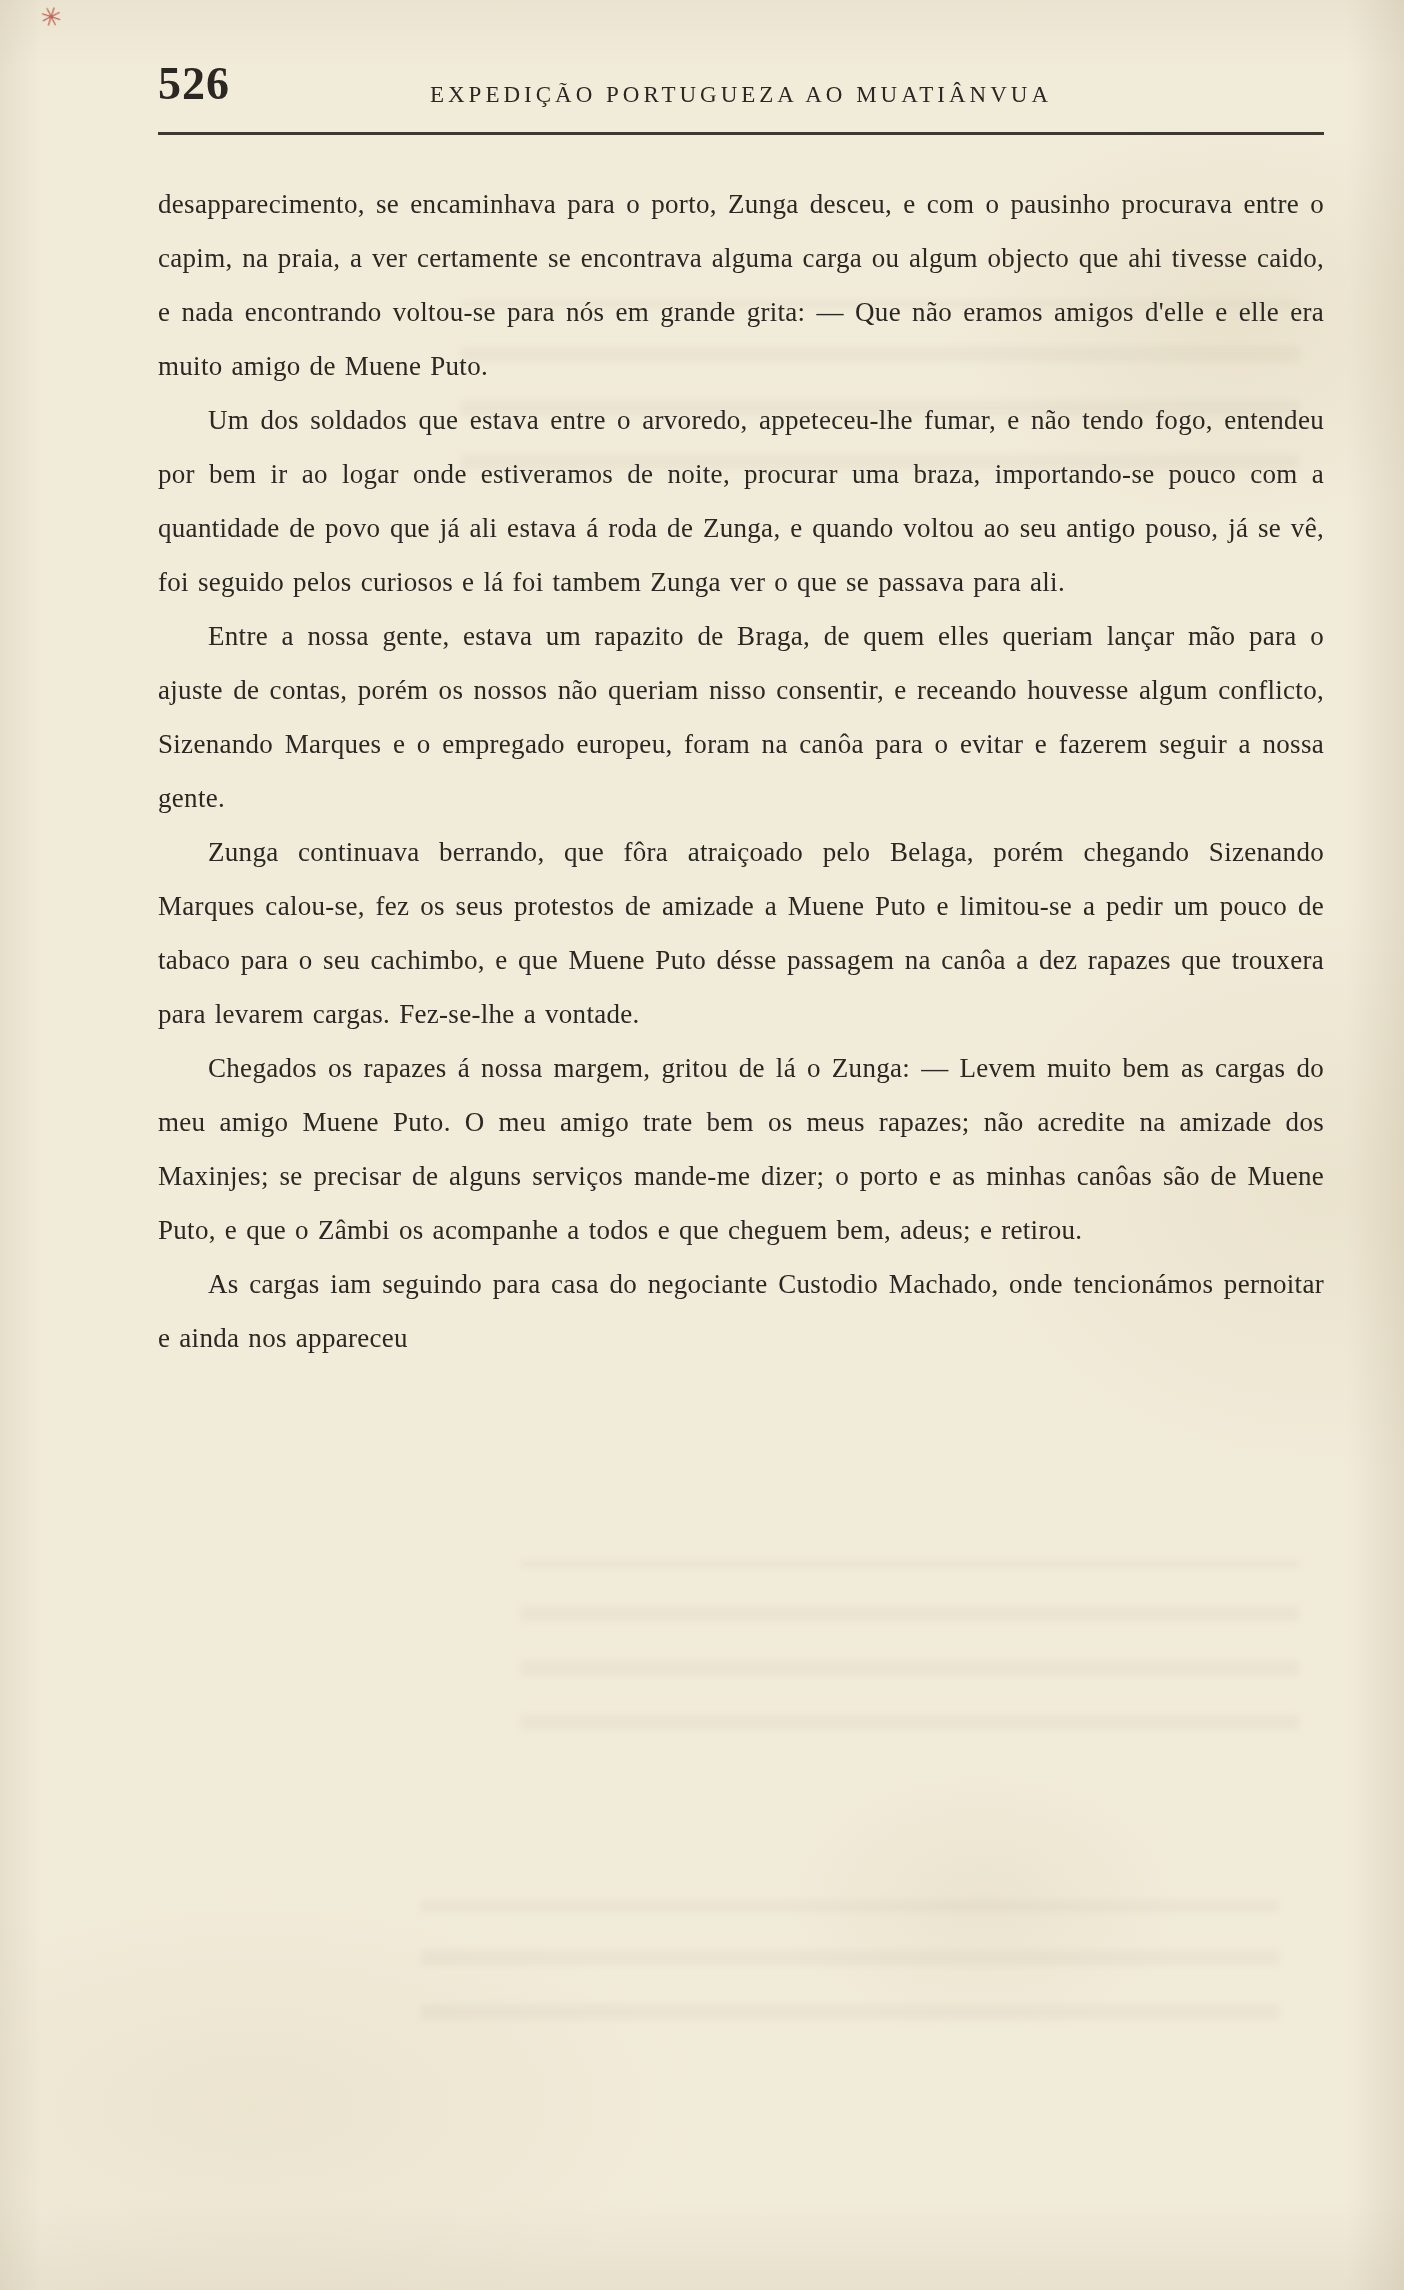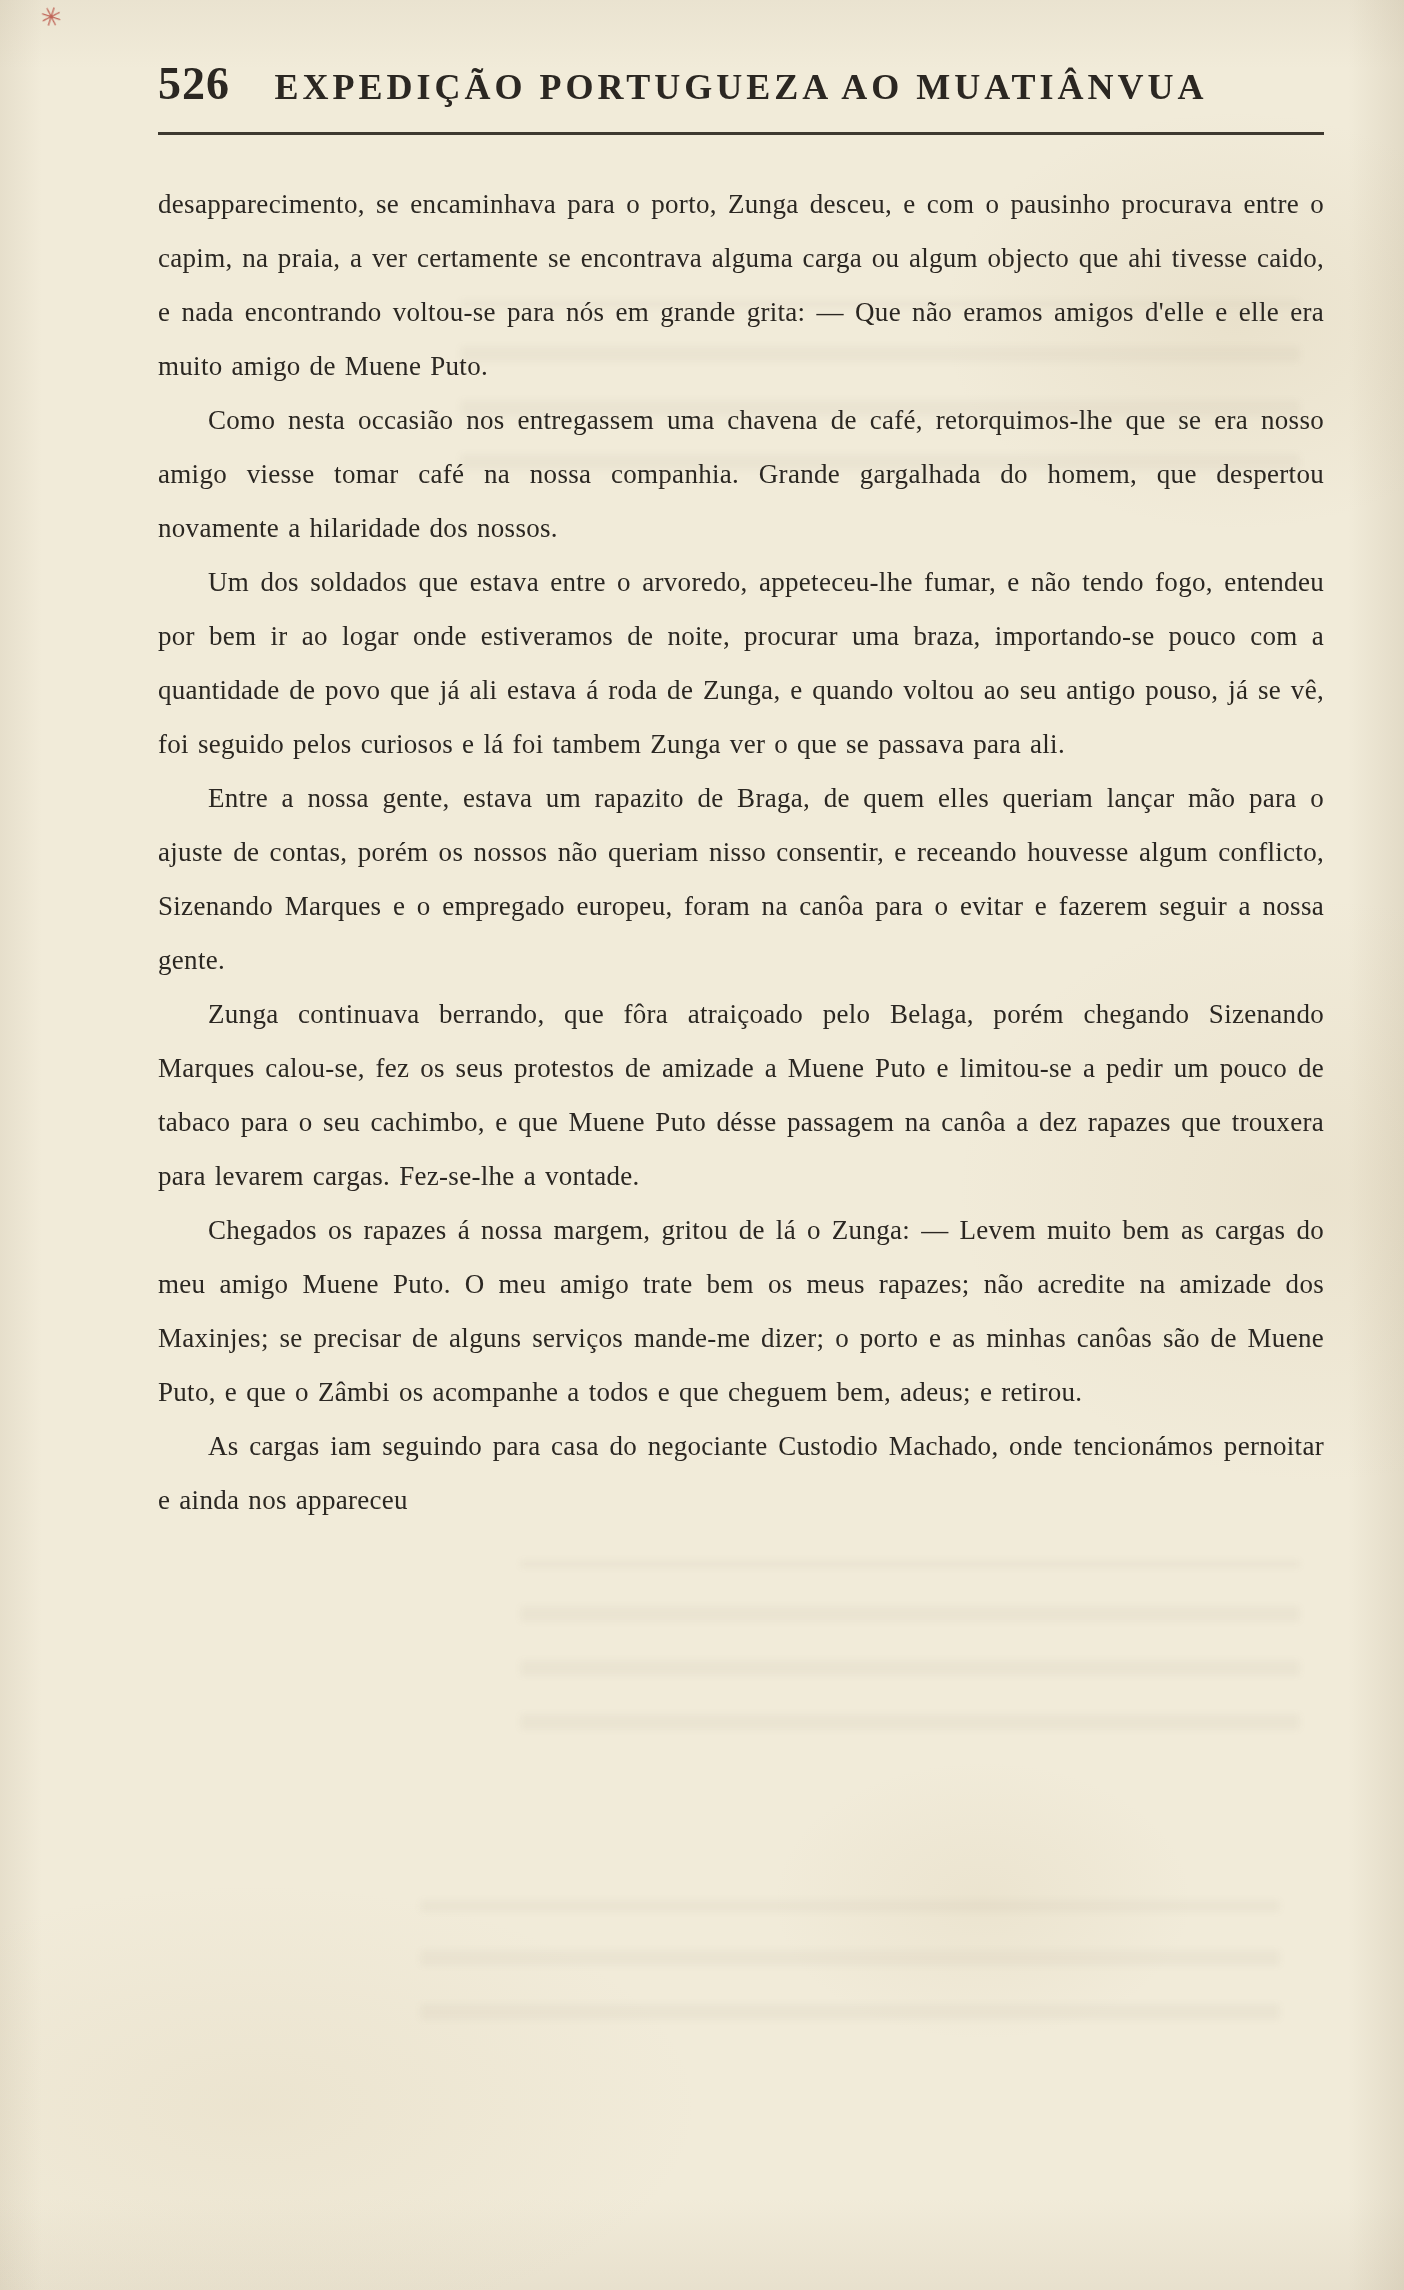--- a/index.html
+++ b/index.html
@@ -74,22 +74,22 @@
     font-weight: bold;
     font-size: 46px;
     letter-spacing: 1px;
   }
   .running-title {
     position: absolute;
     left: 0;
     right: 0;
     bottom: 2px;
     text-align: center;
-    font-weight: bold;
-    font-size: 36px;
+    font-weight: normal;
+    font-size: 23px;
     letter-spacing: 4px;
     white-space: nowrap;
   }
 
   .head-rule {
     border: none;
     border-top: 3px solid #3e3930;
     margin: 22px 0 0 0;
   }
 
@@ -124,21 +124,20 @@
 
   <div class="running-head">
     <span class="page-number">526</span>
     <span class="running-title">EXPEDIÇÃO PORTUGUEZA AO MUATIÂNVUA</span>
   </div>
 
   <hr class="head-rule">
 
   <div class="body-text">
     <p class="no-indent">desapparecimento, se encaminhava para o porto, Zunga desceu, e com o pausinho procurava entre o capim, na praia, a ver certamente se encontrava alguma carga ou algum objecto que ahi tivesse caido, e nada encontrando voltou-se para nós em grande grita: — Que não eramos amigos d'elle e elle era muito amigo de Muene Puto.</p>
-    <p>Como nesta occasião nos entregassem uma chavena de café, retorquimos-lhe que se era nosso amigo viesse tomar café na nossa companhia. Grande gargalhada do homem, que despertou novamente a hilaridade dos nossos.</p>
     <p>Um dos soldados que estava entre o arvoredo, appeteceu-lhe fumar, e não tendo fogo, entendeu por bem ir ao logar onde estiveramos de noite, procurar uma braza, importando-se pouco com a quantidade de povo que já ali estava á roda de Zunga, e quando voltou ao seu antigo pouso, já se vê, foi seguido pelos curiosos e lá foi tambem Zunga ver o que se passava para ali.</p>
     <p>Entre a nossa gente, estava um rapazito de Braga, de quem elles queriam lançar mão para o ajuste de contas, porém os nossos não queriam nisso consentir, e receando houvesse algum conflicto, Sizenando Marques e o empregado europeu, foram na canôa para o evitar e fazerem seguir a nossa gente.</p>
     <p>Zunga continuava berrando, que fôra atraiçoado pelo Belaga, porém chegando Sizenando Marques calou-se, fez os seus protestos de amizade a Muene Puto e limitou-se a pedir um pouco de tabaco para o seu cachimbo, e que Muene Puto désse passagem na canôa a dez rapazes que trouxera para levarem cargas. Fez-se-lhe a vontade.</p>
     <p>Chegados os rapazes á nossa margem, gritou de lá o Zunga: — Levem muito bem as cargas do meu amigo Muene Puto. O meu amigo trate bem os meus rapazes; não acredite na amizade dos Maxinjes; se precisar de alguns serviços mande-me dizer; o porto e as minhas canôas são de Muene Puto, e que o Zâmbi os acompanhe a todos e que cheguem bem, adeus; e retirou.</p>
     <p>As cargas iam seguindo para casa do negociante Custodio Machado, onde tencionámos pernoitar e ainda nos appareceu</p>
   </div>
 
 </div>
 
 </body></html>

